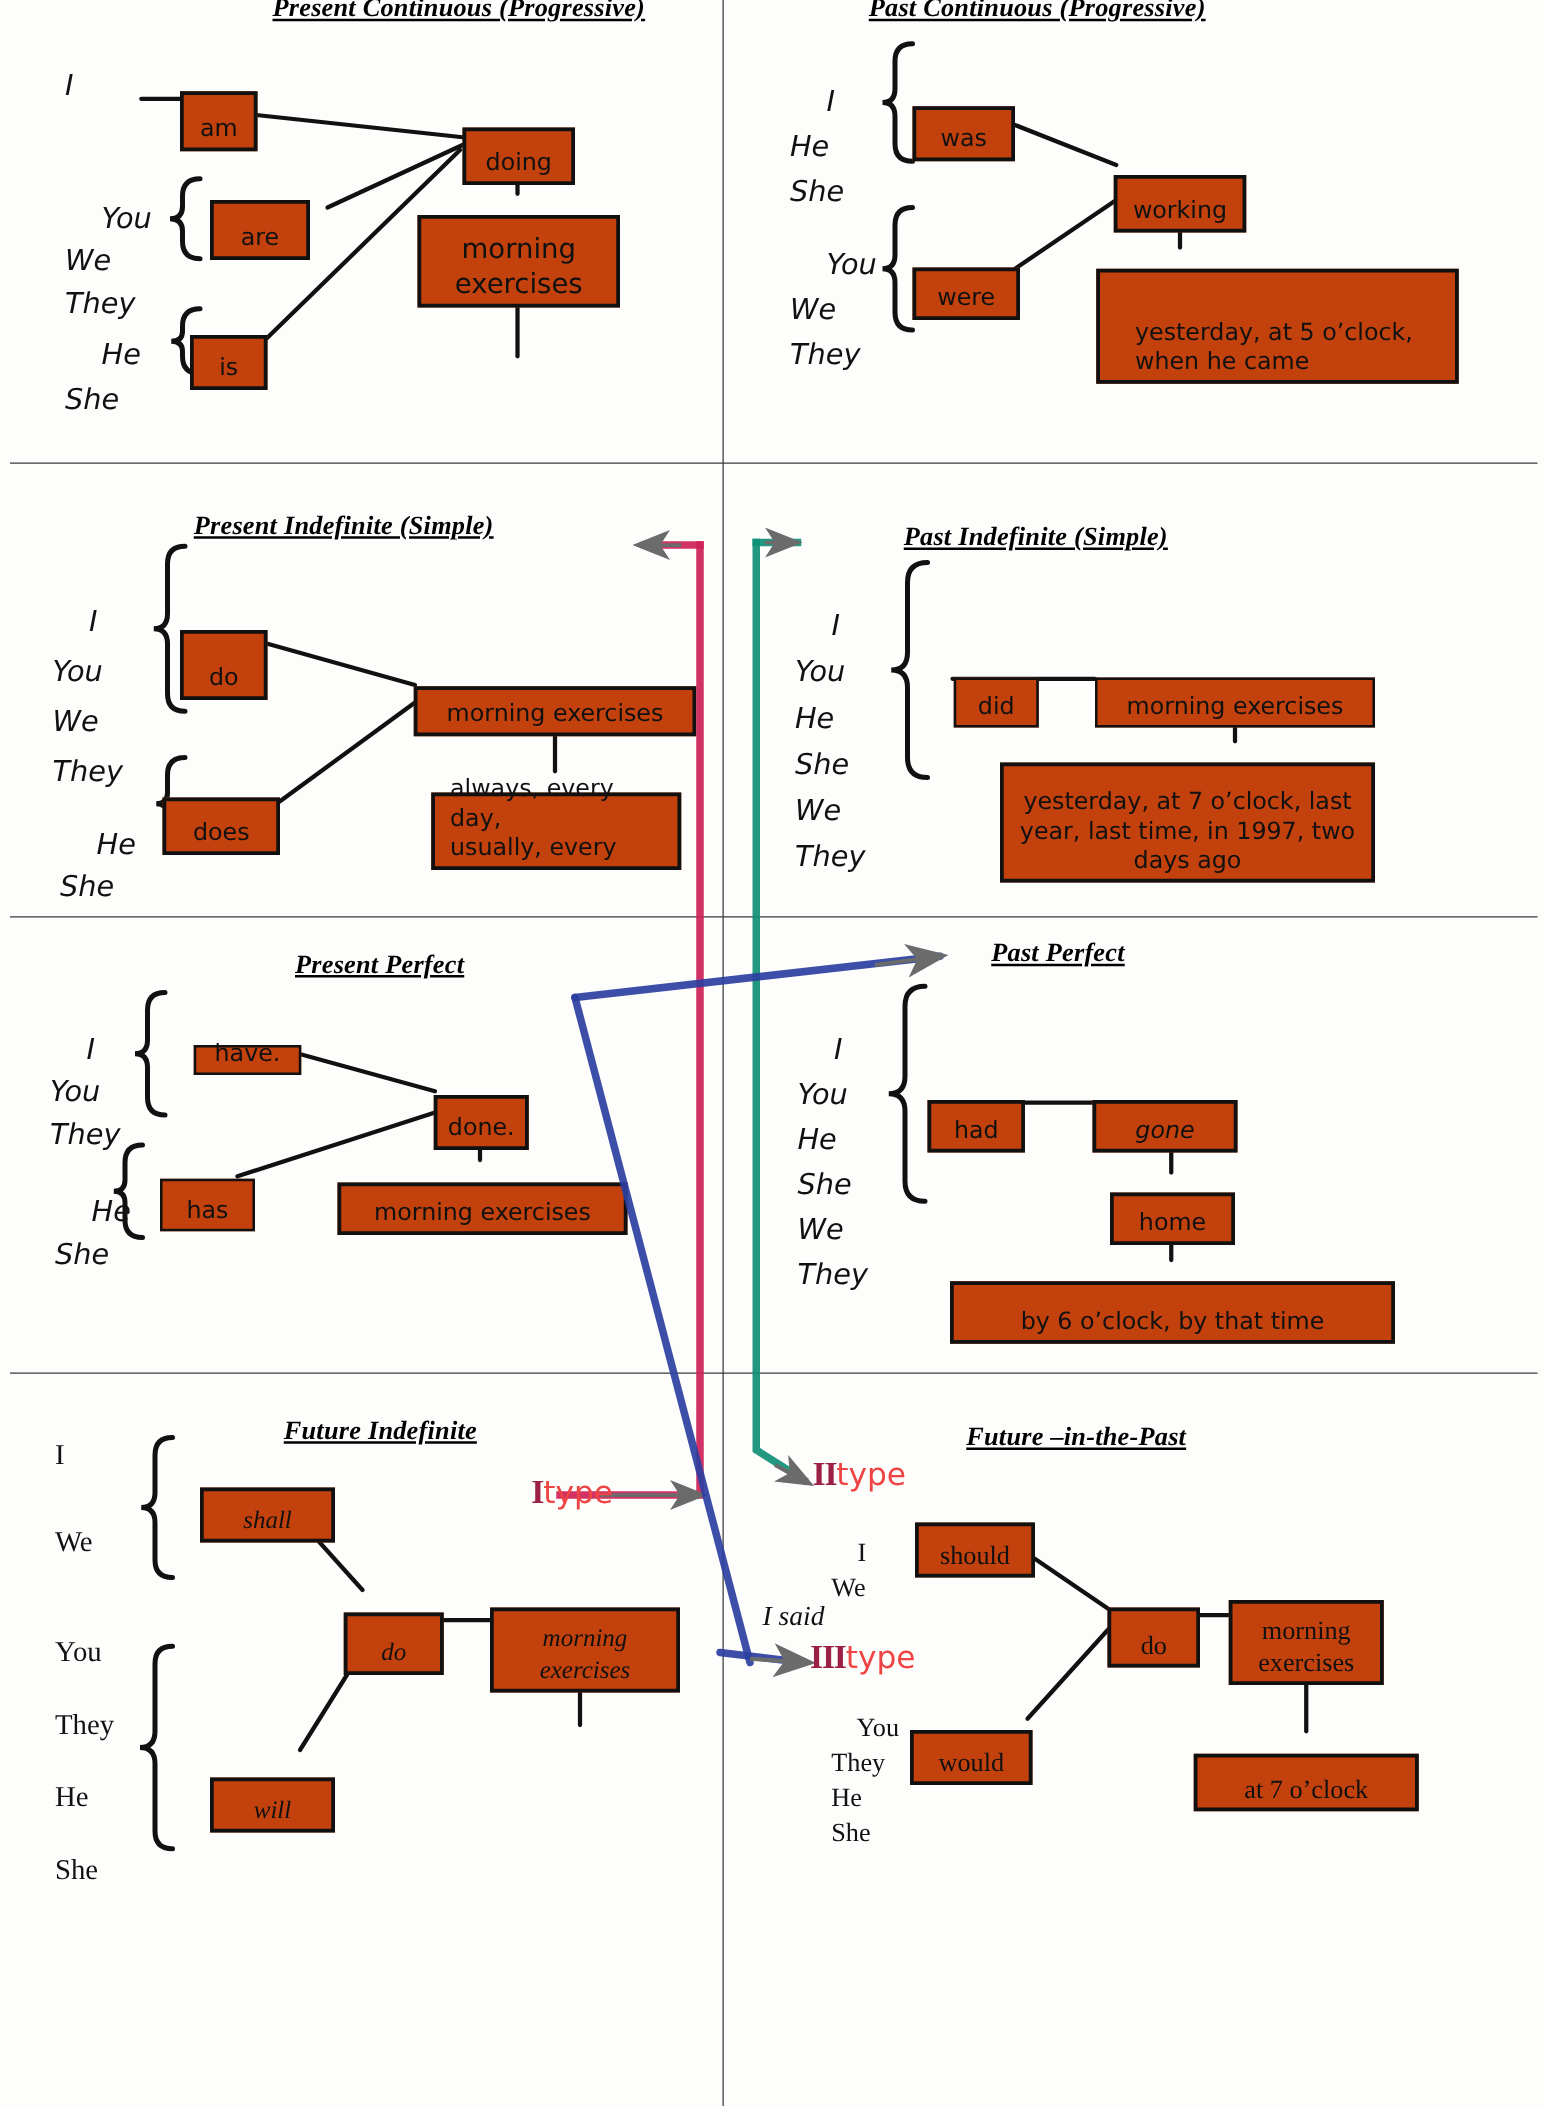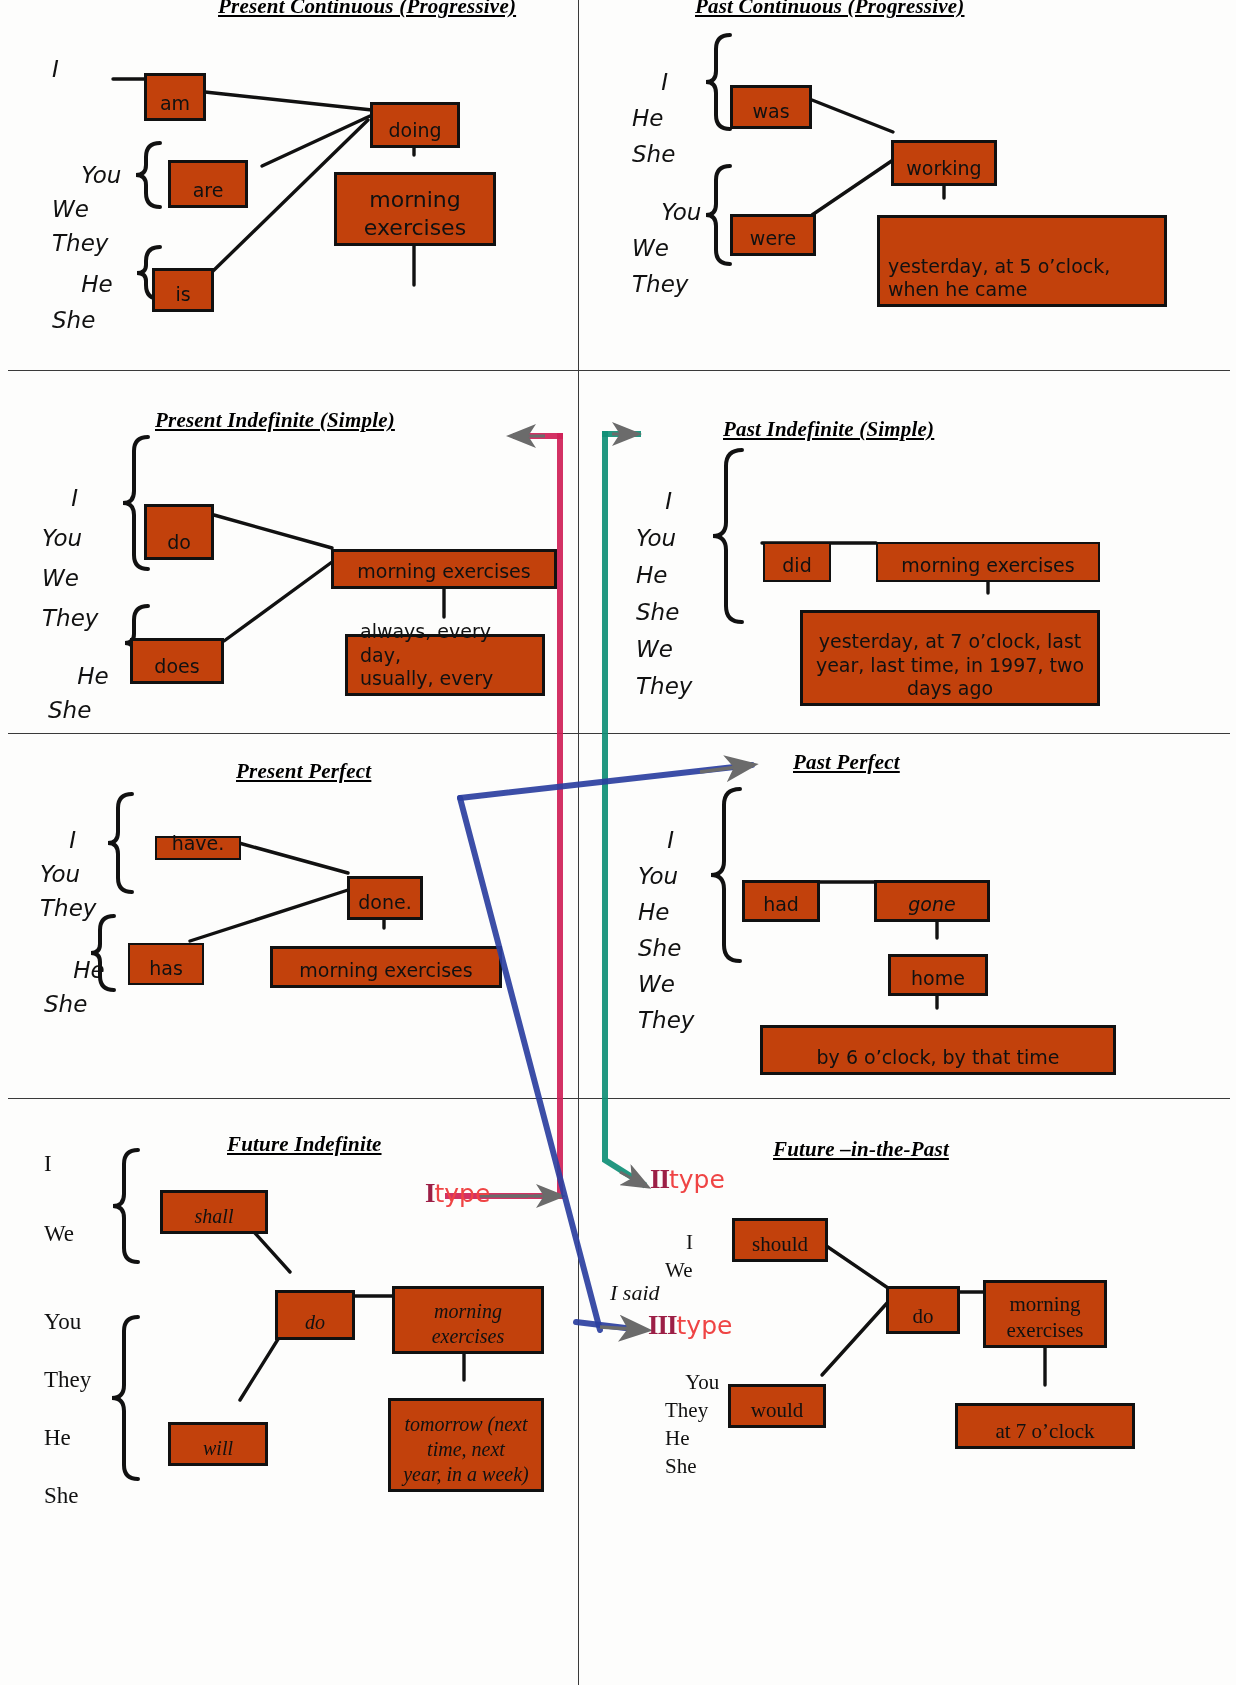--- a/index.html
+++ b/index.html
@@ -266,21 +266,21 @@
 
   <div class="box" style="left:730px;top:67px;width:82px;height:44px;">
     <span>was</span>
   </div>
   <div class="box" style="left:730px;top:196px;width:86px;height:42px;">
     <span>were</span>
   </div>
   <div class="box" style="left:891px;top:122px;width:106px;height:46px;">
     <span>working</span>
   </div>
-  <div class="box" style="left:877px;top:197px;width:290px;height:92px;white-space:pre-line;justify-content:flex-start;text-align:left;padding-left:8px;">
+  <div class="box" style="left:877px;top:197px;width:290px;height:92px;white-space:pre-line;justify-content:flex-start;text-align:left;padding-left:28px;">
     <span>yesterday, at 5 o’clock,
 when he came</span>
   </div>
 
   <div class="title" style="left:155px;top:408px;">Present Indefinite (Simple)</div>
 
   <div class="pron" style="left:42px;top:438px;white-space:pre;line-height:40px;">
     <span>I
 You
 We
@@ -403,25 +403,20 @@
   </div>
   <div class="box italic" style="left:168px;top:1404px;width:100px;height:44px;">
     <span>will</span>
   </div>
   <div class="box italic" style="left:275px;top:1272px;width:80px;height:50px;">
     <span>do</span>
   </div>
   <div class="box italic" style="left:392px;top:1268px;width:152px;height:68px;white-space:pre-line;">
     <span>morning
 exercises</span>
-  </div>
-  <div class="box italic" style="left:388px;top:1380px;width:156px;height:94px;white-space:pre-line;">
-    <span>tomorrow (next
-time, next
-year, in a week)</span>
   </div>
 
   <div class="title" style="left:773px;top:1137px;">Future –in-the-Past</div>
 
   <div class="pron serifstyle small" style="left:665px;top:1200px;white-space:pre;line-height:28px;">
     <span>I
 We</span>
   </div>
   <div class="pron serifstyle small" style="left:665px;top:1340px;white-space:pre;line-height:28px;">
     <span>You

